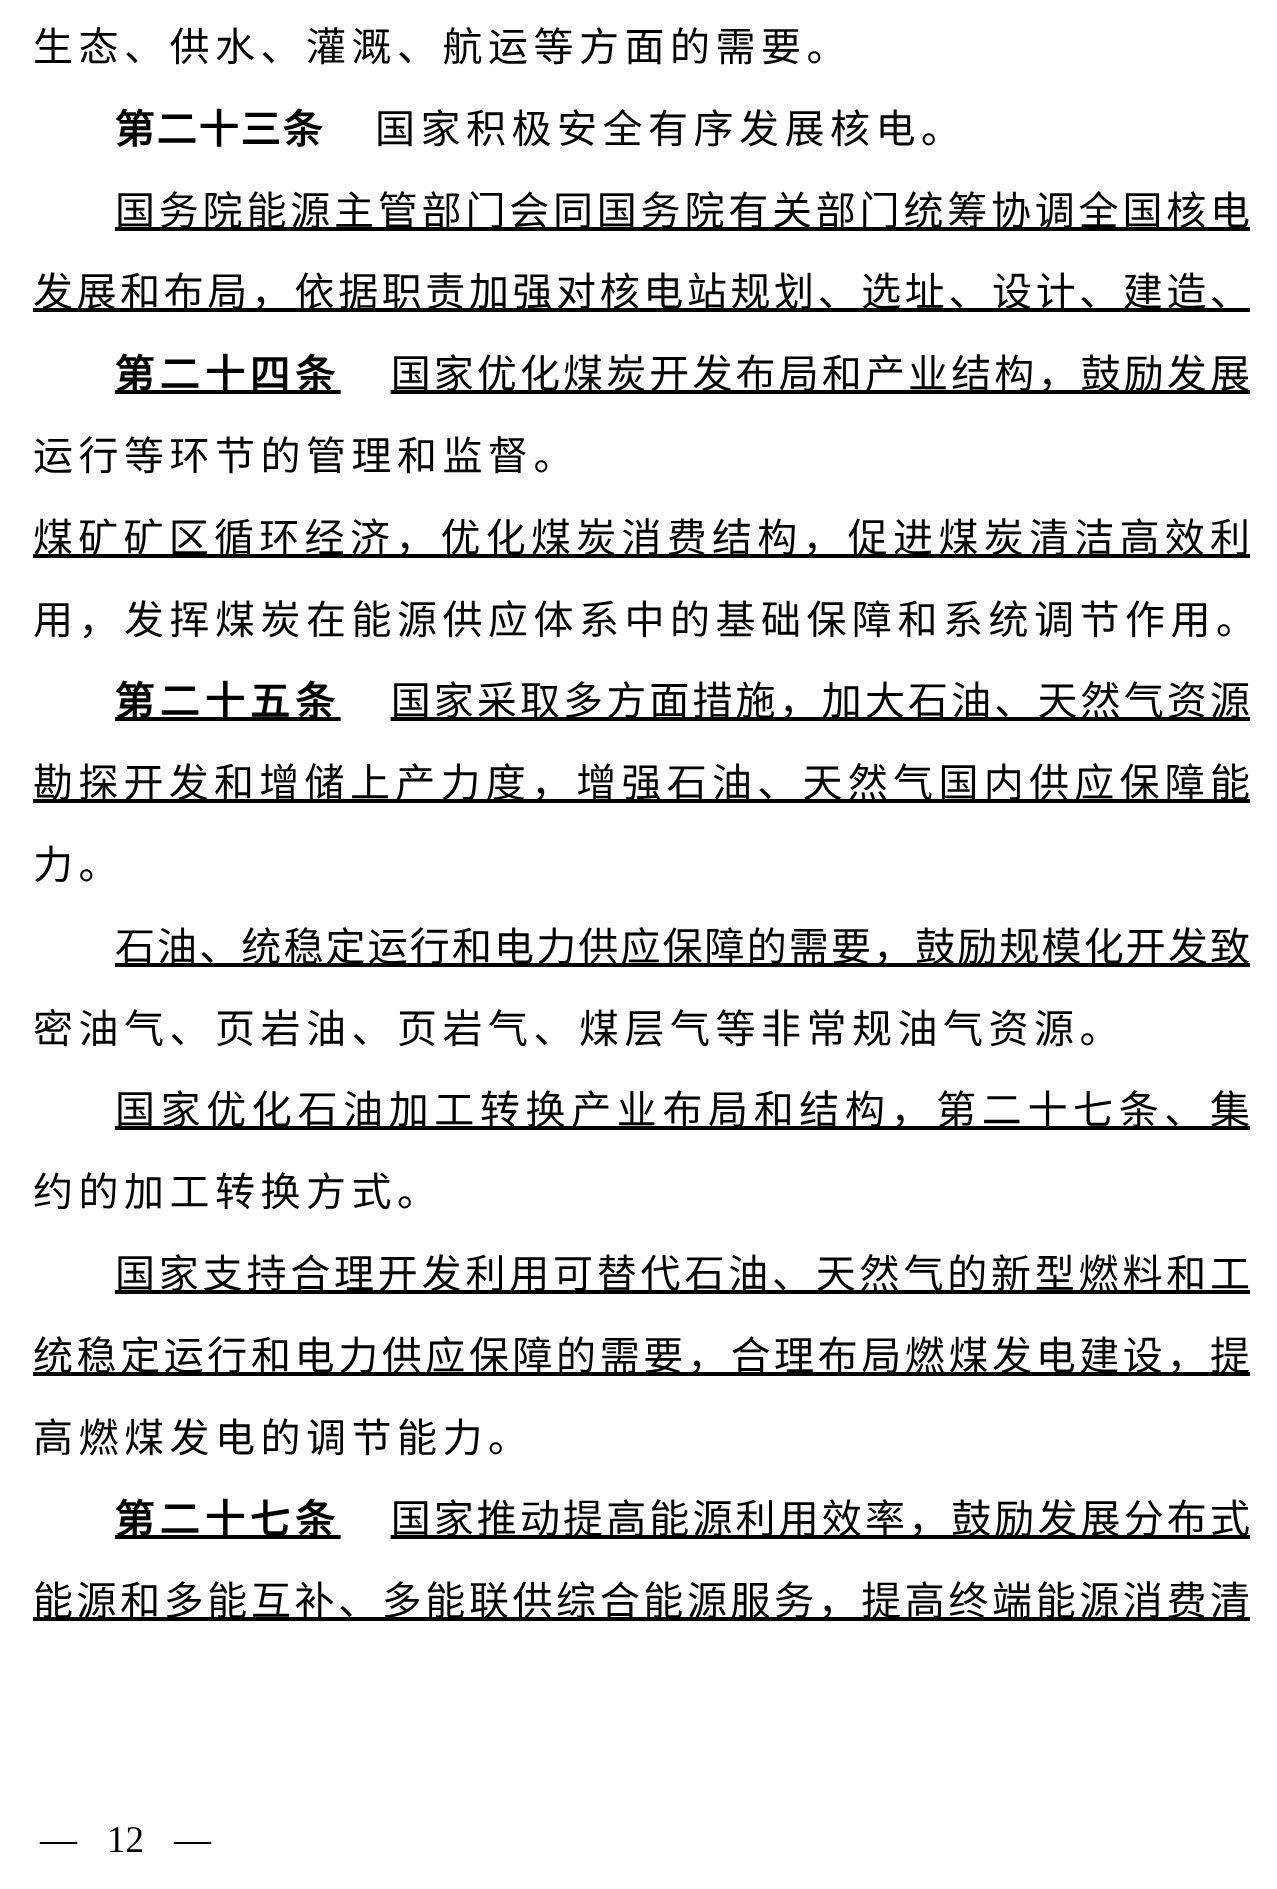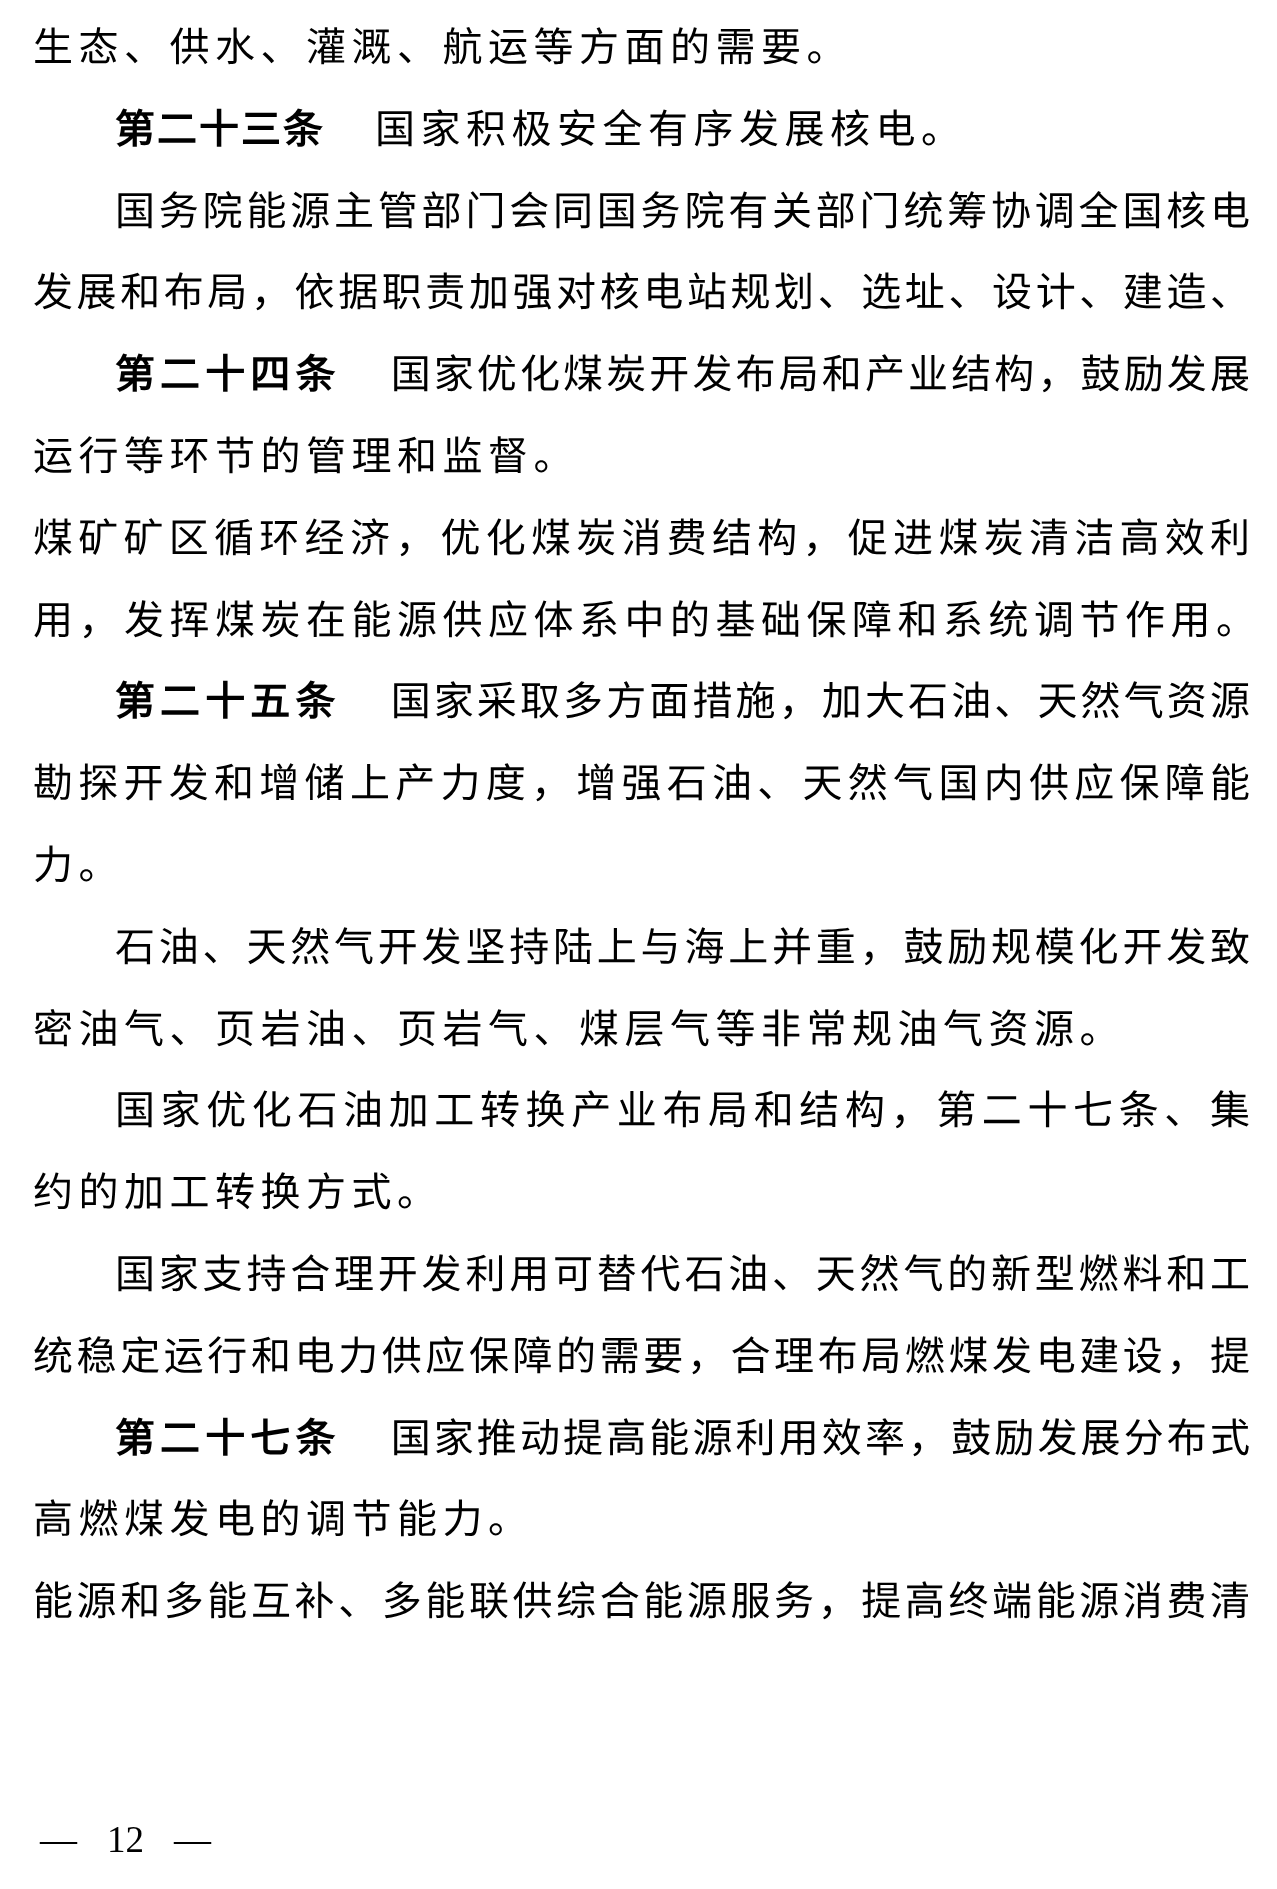--- a/index.html
+++ b/index.html
@@ -27,20 +27,21 @@
     letter-spacing: 5.5px;
     white-space: nowrap;
     text-align: left;
   }
   .line.jc {
     white-space: normal;
     letter-spacing: 0;
     text-align: justify;
     text-align-last: justify;
     text-justify: inter-character;
+    text-decoration: underline;
   }
   .line.ind { padding-left: 82px; }
   .art {
     font-family: "Liberation Sans", "DejaVu Sans", sans-serif;
     font-weight: 700;
     letter-spacing: 2px;
     margin-right: 50px;
   }
   .footer {
     position: absolute;
@@ -63,26 +64,26 @@
       <div class="line ind"><span class="art">第二十三条</span><span>国家积极安全有序发展核电。</span></div>
       <div class="line jc ind"><span>国务院能源主管部门会同国务院有关部门统筹协调全国核电</span></div>
       <div class="line jc"><span>发展和布局，依据职责加强对核电站规划、选址、设计、建造、</span></div>
       <div class="line jc ind"><span class="art">第二十四条</span><span>国家优化煤炭开发布局和产业结构，鼓励发展</span></div>
       <div class="line"><span>运行等环节的管理和监督。</span></div>
       <div class="line jc"><span>煤矿矿区循环经济，优化煤炭消费结构，促进煤炭清洁高效利</span></div>
       <div class="line"><span>用，发挥煤炭在能源供应体系中的基础保障和系统调节作用。</span></div>
       <div class="line jc ind"><span class="art">第二十五条</span><span>国家采取多方面措施，加大石油、天然气资源</span></div>
       <div class="line jc"><span>勘探开发和增储上产力度，增强石油、天然气国内供应保障能</span></div>
       <div class="line"><span>力。</span></div>
-      <div class="line jc ind"><span>石油、天然气开发坚持陆上与海上并重，鼓励规模化开发致</span></div>
+      <div class="line jc ind"><span>石油、统稳定运行和电力供应保障的需要，鼓励规模化开发致</span></div>
       <div class="line"><span>密油气、页岩油、页岩气、煤层气等非常规油气资源。</span></div>
       <div class="line jc ind"><span>国家优化石油加工转换产业布局和结构，第二十七条、集</span></div>
       <div class="line"><span>约的加工转换方式。</span></div>
       <div class="line jc ind"><span>国家支持合理开发利用可替代石油、天然气的新型燃料和工</span></div>
       <div class="line jc"><span>统稳定运行和电力供应保障的需要，合理布局燃煤发电建设，提</span></div>
+      <div class="line"><span>高燃煤发电的调节能力。</span></div>
       <div class="line jc ind"><span class="art">第二十七条</span><span>国家推动提高能源利用效率，鼓励发展分布式</span></div>
-      <div class="line"><span>高燃煤发电的调节能力。</span></div>
       <div class="line jc"><span>能源和多能互补、多能联供综合能源服务，提高终端能源消费清</span></div>
     </main>
   <div class="footer">
     <span>—</span><span class="num">12</span><span>—</span>
   </div>
 </div>
 
 </body></html>

